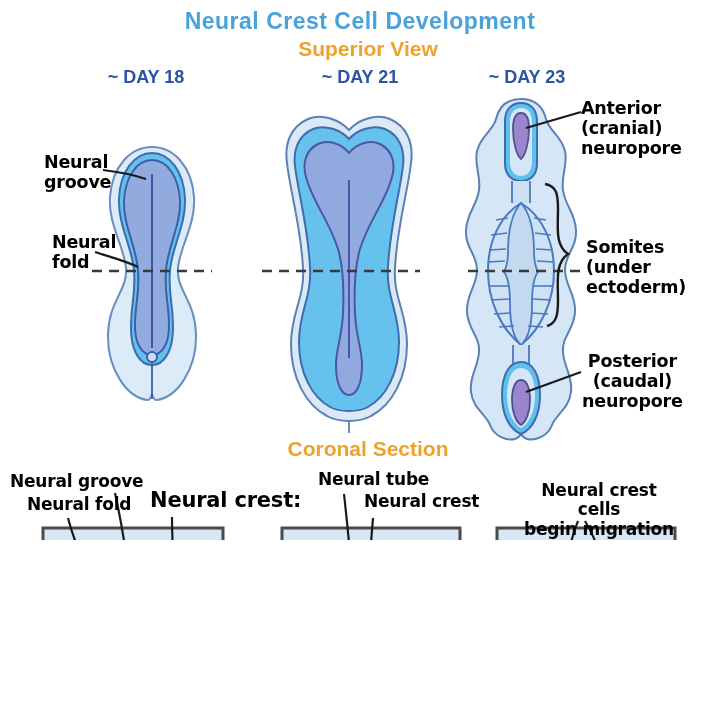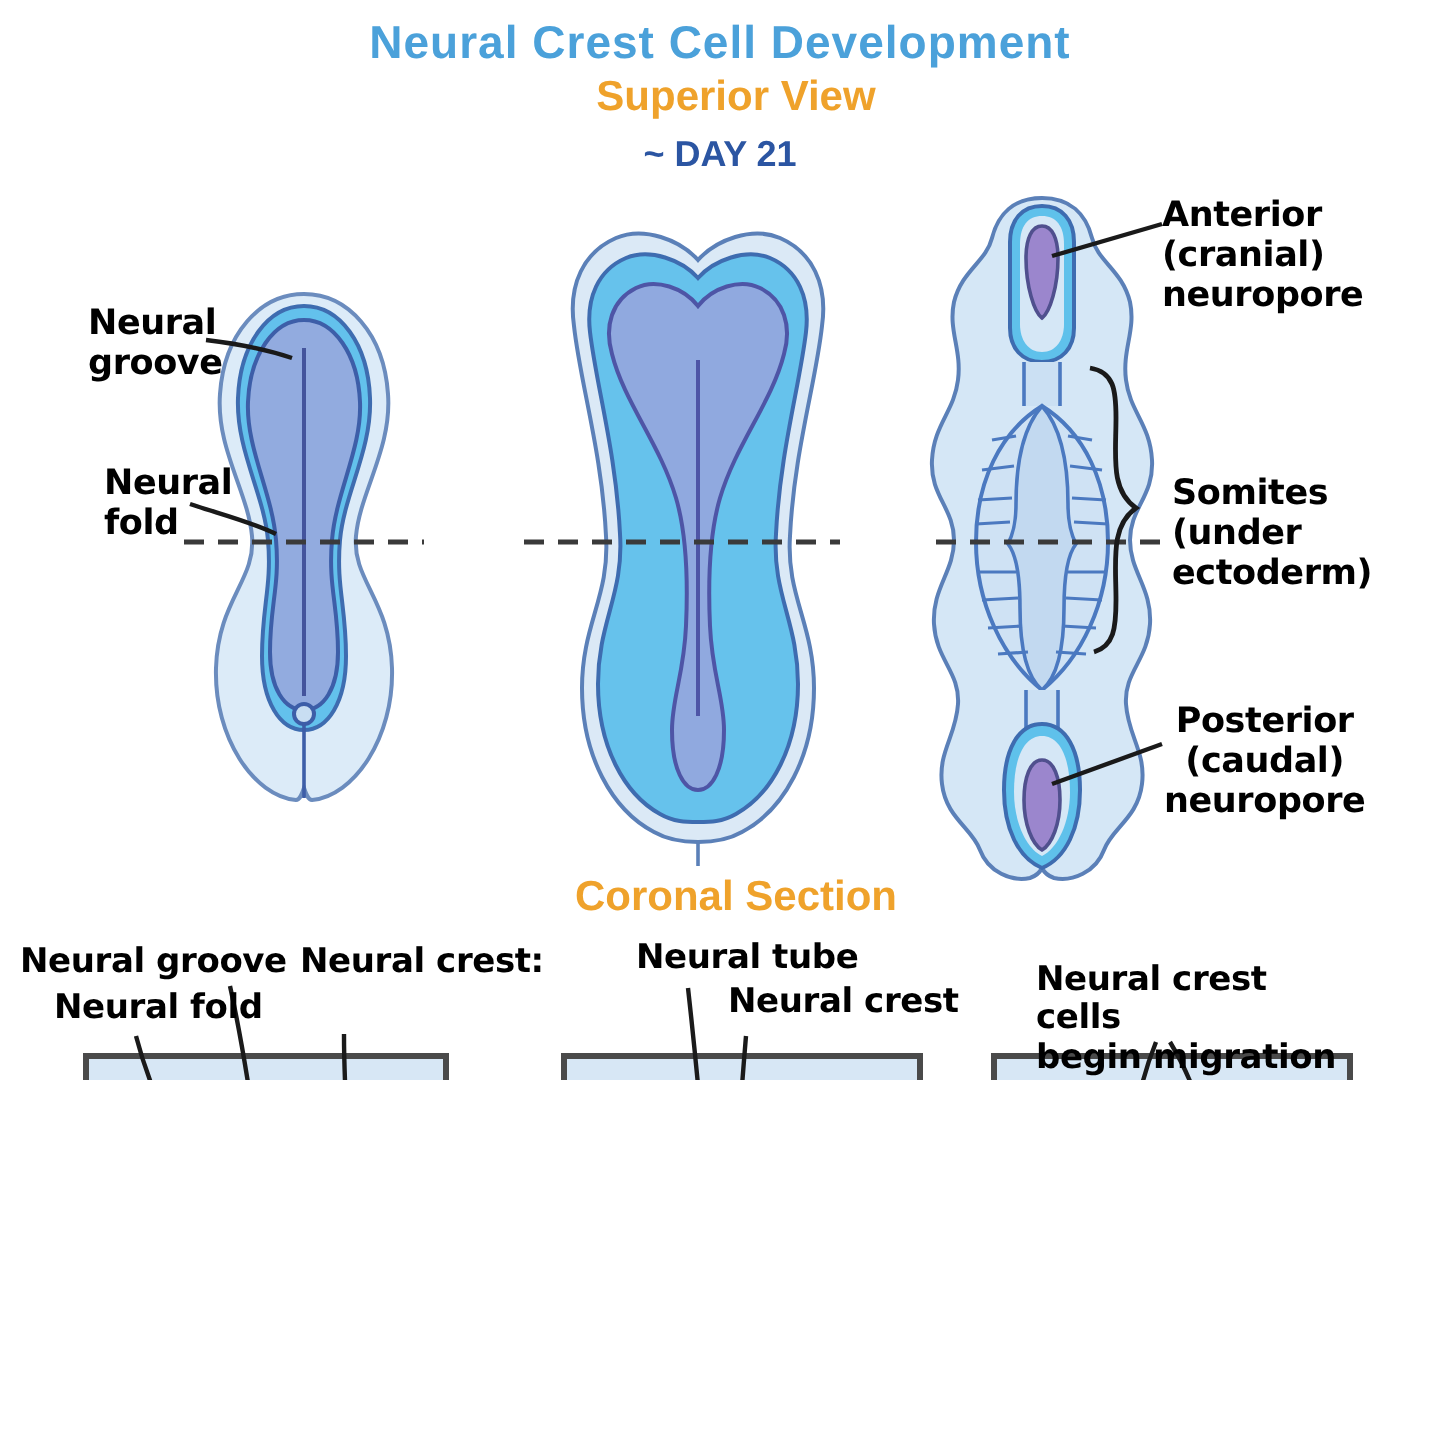--- a/index.html
+++ b/index.html
@@ -12,21 +12,21 @@
        font-family:"Liberation Sans",sans-serif;font-weight:bold;font-size:23px;
        color:#4BA1DA;letter-spacing:0.5px;white-space:pre-line;}
   .subtitle{position:absolute;left:0;right:0;top:37px;text-align:center;
        font-family:"Liberation Sans",sans-serif;font-weight:bold;font-size:21px;
        color:#EFA22B;white-space:pre-line;padding-left:16px;}
   .coronal-heading{top:437px;}
   .day{position:absolute;top:67px;width:110px;text-align:center;
        font-family:"Liberation Sans",sans-serif;font-weight:bold;font-size:18px;
        color:#2B55A2;white-space:pre;}
   .italic{font-style:italic;}
-  .center{}
+  .center{text-align:center;}
 </style>
 </head>
 <body>
 
 <div class="canvas">
 
 <svg width="720" height="720" viewBox="0 0 720 720">
   <defs>
     <clipPath id="clipP1">
           <rect x="43" y="528" width="180" height="177"></rect>
@@ -235,42 +235,44 @@
     <path d="M344,494 C348,530 352,572 354,606"></path>
     <path d="M373,518 C371,542 369,565 369,582"></path>
     <path d="M578,521 C570,541 567,558 567,573"></path>
     <path d="M585,521 C597,541 602,558 603,573"></path>
   </g>
 </svg>
 
 <div class="title-main">Neural Crest Cell Development</div>
 <div class="subtitle">Superior View</div>
 
+<div class="day" style="left:91px;">~ DAY 18</div>
 <div class="day" style="left:305px;">~ DAY 21</div>
+<div class="day" style="left:472px;">~ DAY 23</div>
 
 <div class="lbl" style="left:44px;top:153px;">Neural
 groove</div>
 <div class="lbl" style="left:52px;top:233px;">Neural
 fold</div>
 
 <div class="lbl" style="left:581px;top:99px;">Anterior
 (cranial)
 neuropore</div>
 <div class="lbl" style="left:586px;top:238px;">Somites
 (under
 ectoderm)</div>
 <div class="lbl" style="left:582px;top:352px;text-align:center;">Posterior
 (caudal)
 neuropore</div>
 
 <div class="subtitle coronal-heading">Coronal Section</div>
 
 <div class="lbl" style="left:10px;top:472px;font-size:17px;">Neural groove</div>
 <div class="lbl" style="left:27px;top:495px;font-size:17px;">Neural fold</div>
-<div class="lbl" style="left:150px;top:472px;font-size:17px;">Neural crest:</div>
+<div class="lbl" style="left:150px;top:489px;font-size:21px;">Neural crest:</div>
 <div class="lbl" style="left:70px;top:654px;font-size:20px;">Somite</div>
 
 <div class="lbl" style="left:318px;top:470px;font-size:17px;">Neural tube</div>
 <div class="lbl" style="left:364px;top:492px;font-size:17px;">Neural crest</div>
 
 <div class="lbl center" style="left:518px;top:481px;width:162px;font-size:17px;">Neural crest cells
 begin migration</div>
 
 </div>
 

